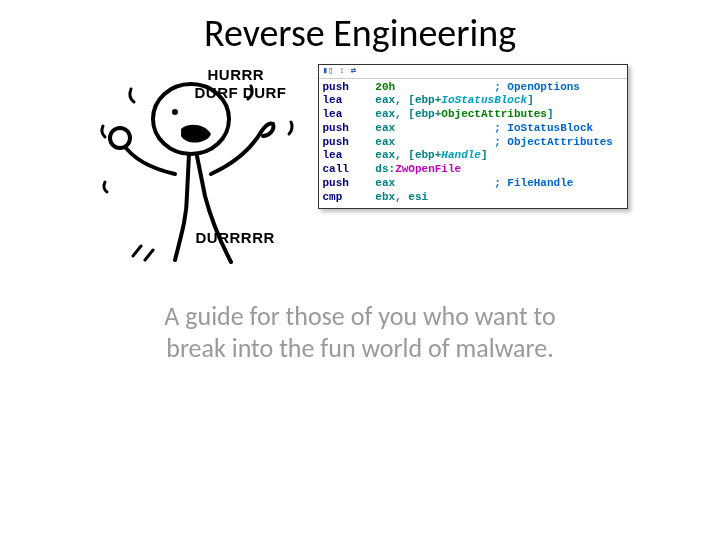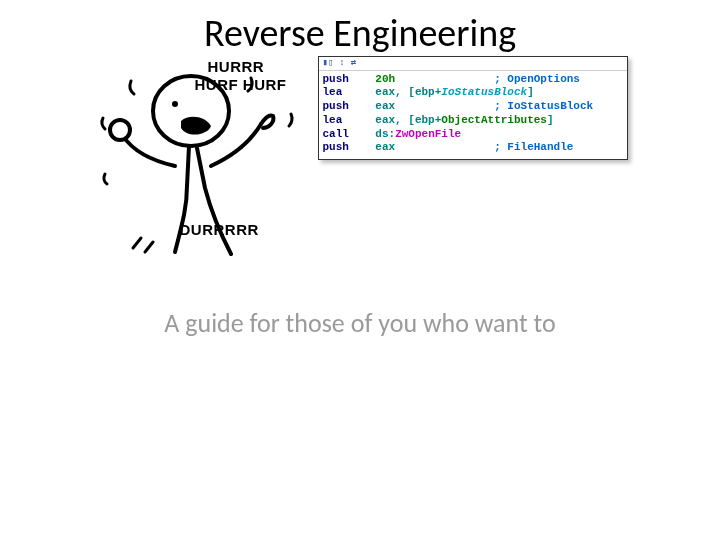--- a/index.html
+++ b/index.html
@@ -15,20 +15,21 @@
       font-size: 38px;
       font-weight: 400;
       color: #000;
       line-height: 1.15;
       padding-top: 12px;
     }
     .content-row {
       display: flex;
       justify-content: center;
       align-items: flex-start;
+      margin-top: 8px;
       gap: 10px;
     }
     .meme {
       width: 215px;
       height: 200px;
       position: relative;
     }
     .meme-label-1 {
       font-family: Arial, sans-serif;
       font-weight: bold;
@@ -46,21 +47,21 @@
       top: 20px;
       left: 102px;
       letter-spacing: 0.5px;
     }
     .meme-label-3 {
       font-family: Arial, sans-serif;
       font-weight: bold;
       font-size: 15px;
       position: absolute;
       top: 165px;
-      left: 87px;
+      left: 103px;
       letter-spacing: 0.5px;
     }
     .meme svg {
       position: absolute;
       top: 0;
       left: 0;
     }
     .disasm {
       width: 310px;
       border: 1px solid #333;
@@ -91,21 +92,21 @@
     .c-green { color: #008000; }
     .c-blue { color: #0066cc; }
     .c-teal { color: #008080; }
     .c-cyan { color: #00a0c0; font-style: italic; }
     .c-magenta { color: #c000c0; }
     .subtitle {
       text-align: center;
       color: #9a9a9a;
       font-size: 26px;
       line-height: 1.25;
-      margin-top: 51px;
+      margin-top: 36px;
       padding: 0 50px;
     }
   </style>
 </head>
 <body>
 
 <div class="title">
   <div>Reverse Engineering</div>
 </div>
 
@@ -134,36 +135,40 @@
         <path d="M 12 118 C 10 122, 11 126, 14 128" stroke-width="3"></path>
 
         <path d="M 158 22 C 160 27, 159 32, 155 35" stroke-width="3"></path>
         <path d="M 198 58 C 200 62, 199 67, 196 70" stroke-width="3"></path>
 
         <path d="M 60 186 L 52 196" stroke-width="3"></path>
         <path d="M 48 182 L 40 192" stroke-width="3"></path>
       </g>
     </svg>
     <div class="meme-label-1">HURRR</div>
-    <div class="meme-label-2">HURF HURF</div>
+    <div class="meme-label-2">DURF DURF</div>
     <div class="meme-label-3">DURRRRR</div>
   </div>
 
   <div class="disasm">
     <div class="disasm-header">
       <span>▮▯</span>
       <span>↕</span>
       <span>⇄</span>
     </div>
     <div class="disasm-body" id="asm-body">
         <div class="asm-line"><span class="c-navy">push    </span><span class="c-green">20h</span>               <span class="c-blue">; OpenOptions</span></div>
         <div class="asm-line"><span class="c-navy">lea     </span><span class="c-teal">eax, [ebp+</span><span class="c-cyan">IoStatusBlock</span><span class="c-teal">]</span></div>
+        <div class="asm-line"><span class="c-navy">lea     </span><span class="c-teal">eax, [ebp+</span><span class="c-green">ObjectAttributes</span><span class="c-teal">]</span></div>
         <div class="asm-line"><span class="c-navy">push    </span><span class="c-teal">eax</span>               <span class="c-blue">; IoStatusBlock</span></div>
-        <div class="asm-line"><span class="c-navy">lea     </span><span class="c-teal">eax, [ebp+</span><span class="c-green">ObjectAttributes</span><span class="c-teal">]</span></div>
+        <div class="asm-line"><span class="c-navy">push    </span><span class="c-teal">eax</span>               <span class="c-blue">; ObjectAttributes</span></div>
+        <div class="asm-line"><span class="c-navy">lea     </span><span class="c-teal">eax, [ebp+</span><span class="c-cyan">Handle</span><span class="c-teal">]</span></div>
         <div class="asm-line"><span class="c-navy">call    </span><span class="c-teal">ds:</span><span class="c-magenta">ZwOpenFile</span><span class="c-teal"></span></div>
         <div class="asm-line"><span class="c-navy">push    </span><span class="c-teal">eax</span>               <span class="c-blue">; FileHandle</span></div>
+        <div class="asm-line"><span class="c-navy">cmp     </span><span class="c-teal">ebx, esi</span></div>
       </div>
   </div>
 </div>
 
 <div class="subtitle">
   <div>A guide for those of you who want to</div>
+  <div>break into the fun world of malware.</div>
 </div>
 
 </body></html>

